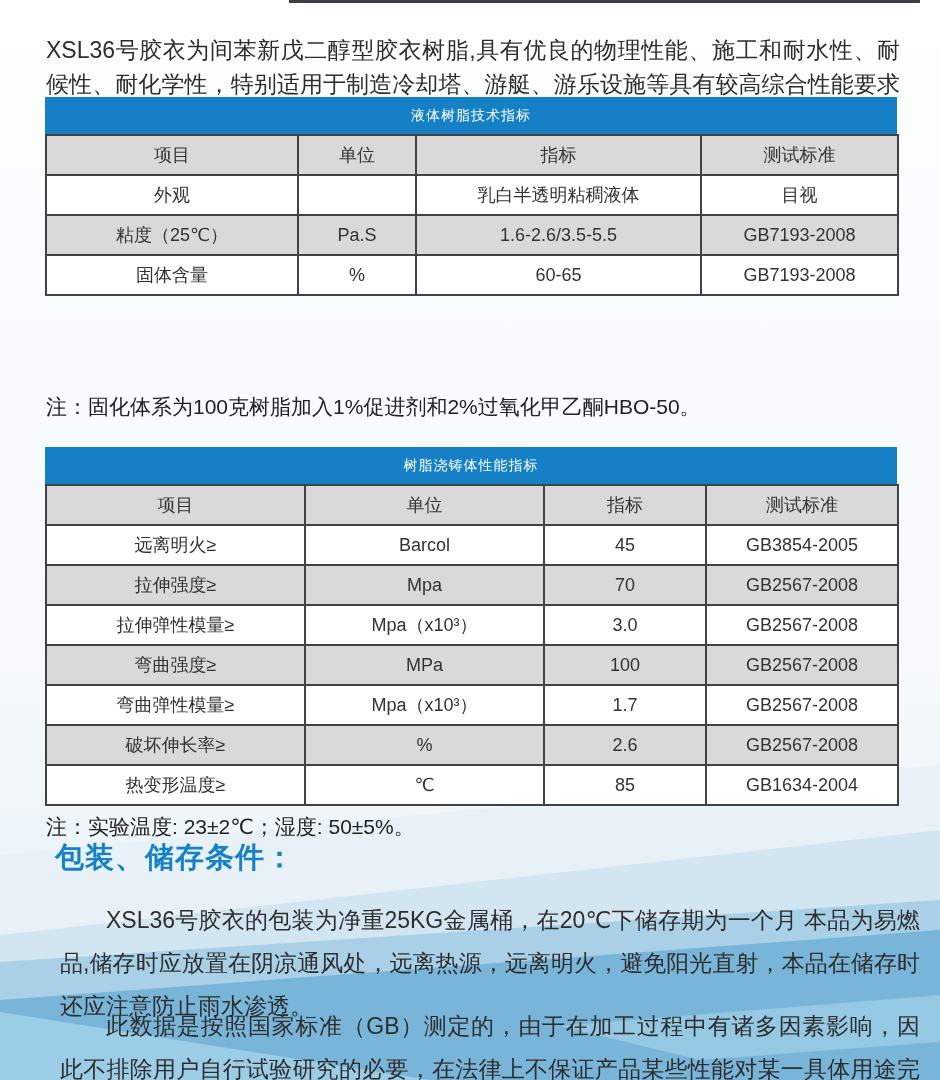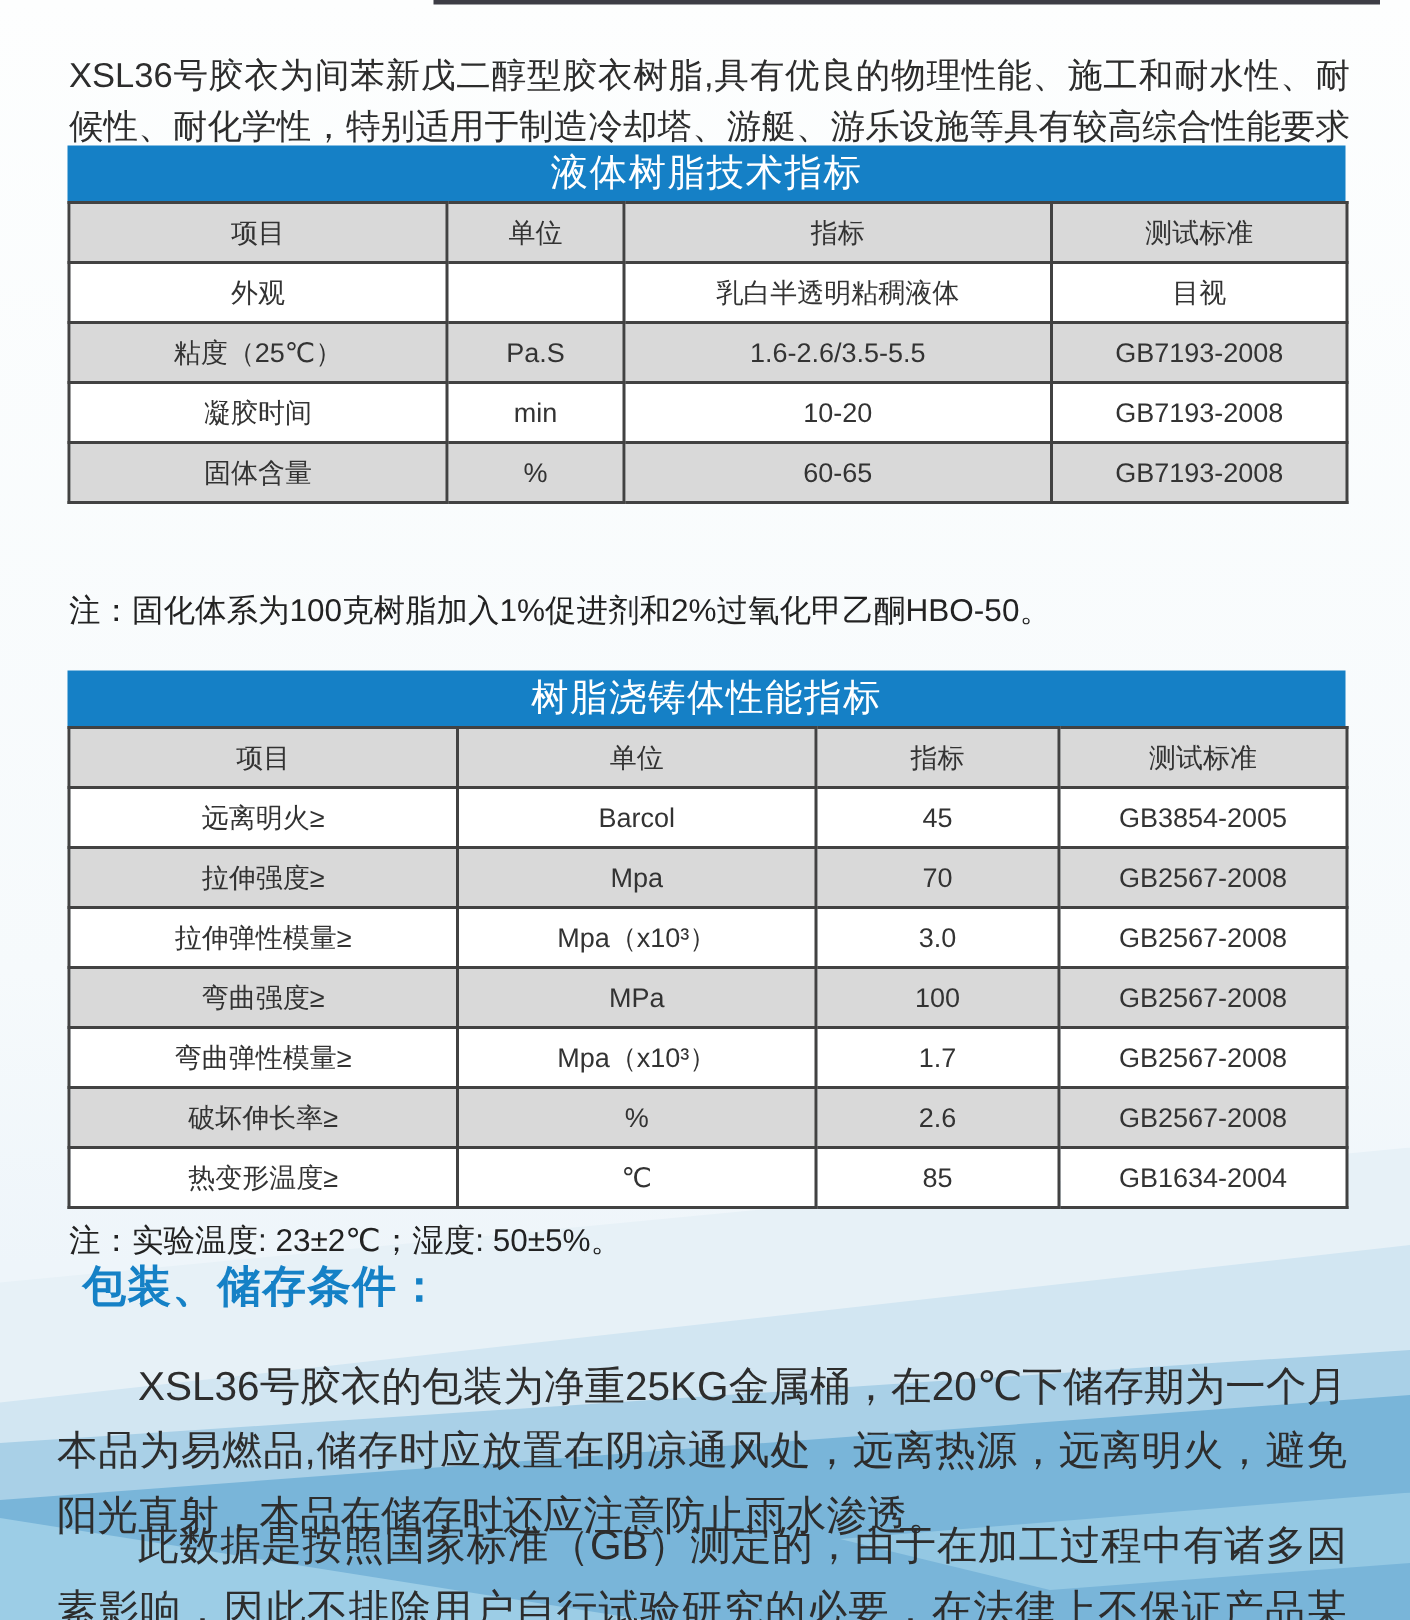--- a/index.html
+++ b/index.html
@@ -24,21 +24,21 @@
   .intro{
     position:absolute;left:46px;top:10px;width:854px;
     font-size:23px;line-height:34px;color:#2d2d2d;text-align:justify;
   }
 
   .tbl-wrap{position:absolute;left:45px;width:852px;}
   .tbl1{top:97px;}
   .tbl2{top:447px;}
   .tbl-title{
     height:37px;line-height:37px;background:#1580c6;color:#ffffff;
-    text-align:center;font-size:25px;letter-spacing:1px;
+    text-align:center;font-size:14px;letter-spacing:1px;
   }
   table{border-collapse:collapse;width:100%;table-layout:fixed;}
   td,th{
     border:2px solid #424242;height:38px;text-align:center;vertical-align:middle;
     font-size:18px;color:#333333;font-weight:normal;padding:0 2px;overflow:hidden;
   }
   thead th{background:#d9d9d9;}
   tbody tr:nth-child(even) td{background:#d9d9d9;}
   tbody tr:nth-child(odd) td{background:#ffffff;}
   
@@ -51,22 +51,22 @@
     font-size:21px;color:#222222;
   }
   .note1{top:372px;}
   .note2{top:792px;}
 
   .storage-heading{
     position:absolute;left:55px;top:838px;
     font-size:29px;font-weight:bold;color:#1581c6;letter-spacing:1px;
   }
   .storage-para{
-    position:absolute;left:38px;width:860px;
-    font-size:27px;line-height:43px;color:#2d2d2d;
+    position:absolute;left:60px;width:860px;
+    font-size:23px;line-height:43px;color:#2d2d2d;
     text-indent:2em;text-align:justify;
   }
   .para1{top:876px;}
   .para2{top:982px;}
 </style>
 </head>
 <body>
 
 <div class="bg-layer bg1"></div>
 <div class="bg-layer bg2"></div>
@@ -102,26 +102,20 @@
           <tr>
             <td>外观</td>
             <td></td>
             <td>乳白半透明粘稠液体</td>
             <td>目视</td>
           </tr>
           <tr>
             <td>粘度（25℃）</td>
             <td>Pa.S</td>
             <td>1.6-2.6/3.5-5.5</td>
-            <td>GB7193-2008</td>
-          </tr>
-          <tr>
-            <td>凝胶时间</td>
-            <td>min</td>
-            <td>10-20</td>
             <td>GB7193-2008</td>
           </tr>
           <tr>
             <td>固体含量</td>
             <td>%</td>
             <td>60-65</td>
             <td>GB7193-2008</td>
           </tr>
         </tbody>
       </table>

